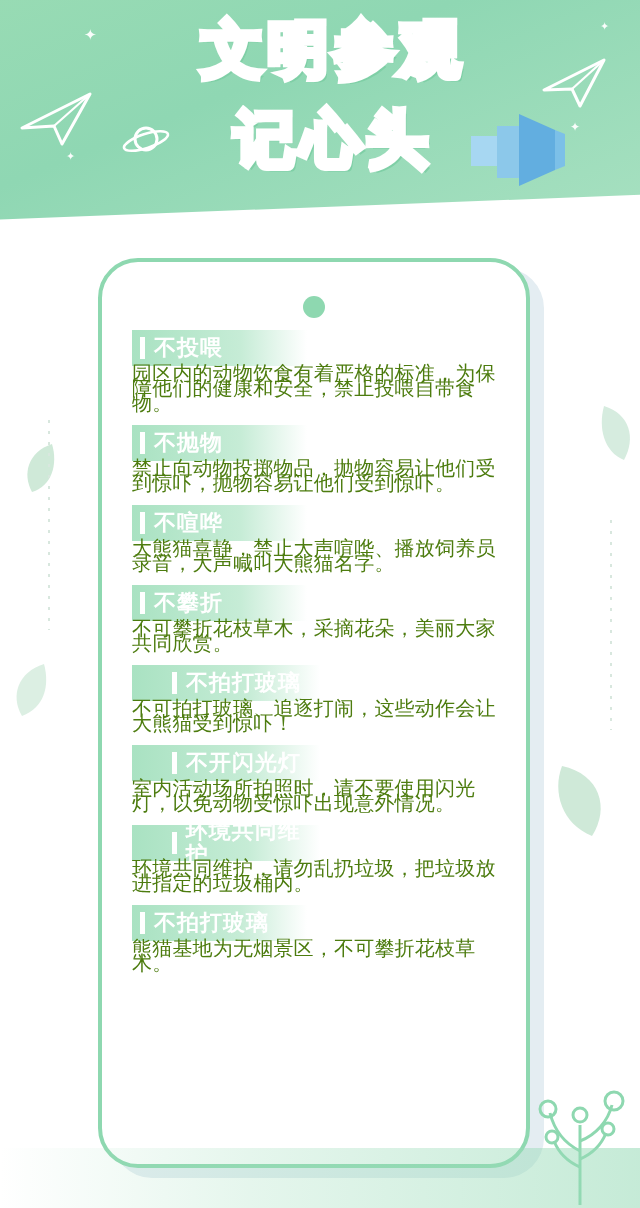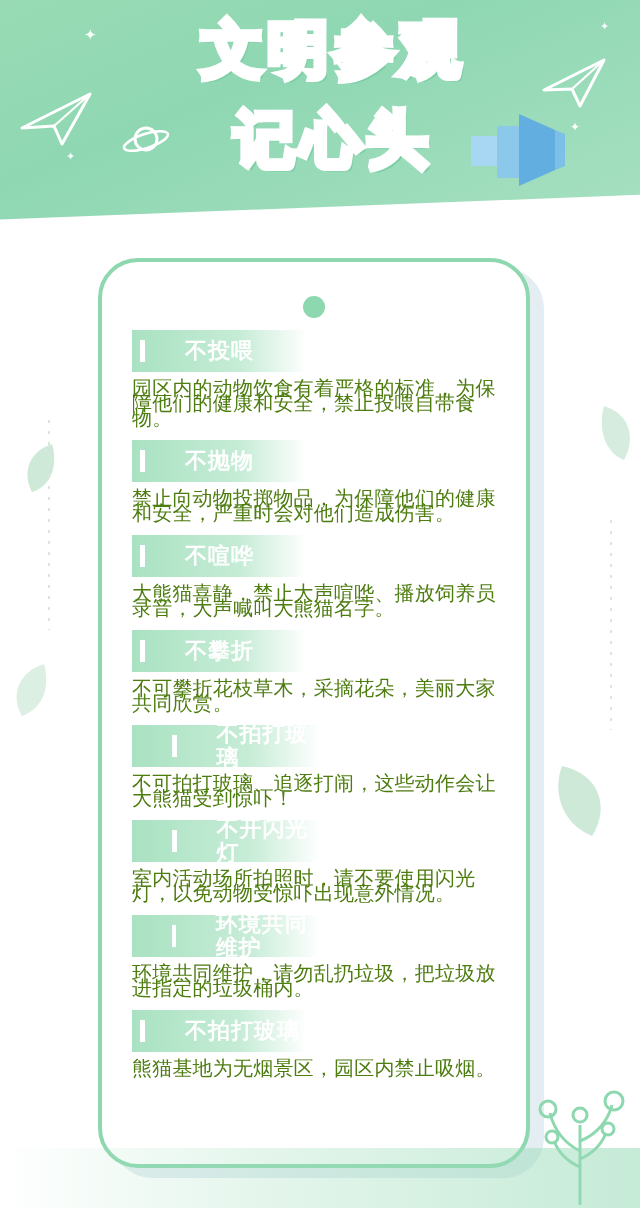--- a/index.html
+++ b/index.html
@@ -106,25 +106,23 @@
   .card-body {
     position:absolute;
     left:0; top:68px; right:0;
     padding:0 28px 0 30px;
   }
 
   .section { margin-bottom:14px; }
   .sec-head {
     display:flex; align-items:center;
     background:linear-gradient(90deg,#a9e2c2 0%, #c6ecd6 62%, rgba(255,255,255,0) 100%);
-    height:42px;
+    height:36px;
     width:175px;
     padding-left:8px;
-    margin-bottom:9px;
-    gap:31px;
   }
   .sec-head.w-wide { width:188px;padding-left:40px; }
   .sec-bar {
     width:5px; height:22px;
     background:#ffffff;
     margin-right:9px;
   }
   .sec-title {
     font-family:"DejaVu Sans", sans-serif;
     font-weight:bold;
@@ -231,21 +229,21 @@
           <div class="sec-title">不投喂</div>
         </div>
         <div class="sec-text">园区内的动物饮食有着严格的标准，为保障他们的健康和安全，禁止投喂自带食物。</div>
       </div>
 
       <div class="section">
         <div class="sec-head">
           <div class="sec-bar"></div>
           <div class="sec-title">不抛物</div>
         </div>
-        <div class="sec-text">禁止向动物投掷物品，为保障他们的健康和安全，严重时会对他们造成伤害。</div>
+        <div class="sec-text">禁止向动物投掷物品，抛物容易让他们受到惊吓，抛物容易让他们受到惊吓。</div>
       </div>
 
       <div class="section">
         <div class="sec-head">
           <div class="sec-bar"></div>
           <div class="sec-title">不喧哗</div>
         </div>
         <div class="sec-text">大熊猫喜静，禁止大声喧哗、播放饲养员录音，大声喊叫大熊猫名字。</div>
       </div>
 
@@ -279,21 +277,21 @@
           <div class="sec-title">环境共同维护</div>
         </div>
         <div class="sec-text">环境共同维护，请勿乱扔垃圾，把垃圾放进指定的垃圾桶内。</div>
       </div>
 
       <div class="section">
         <div class="sec-head">
           <div class="sec-bar"></div>
           <div class="sec-title">不拍打玻璃</div>
         </div>
-        <div class="sec-text">熊猫基地为无烟景区，园区内禁止吸烟。</div>
+        <div class="sec-text">熊猫基地为无烟景区，不可攀折花枝草木。</div>
       </div>
 
     </div>
   </div>
 
   <svg class="tree" width="120" height="150" viewBox="0 0 120 150">
     <path d="M60 150 L60 70" stroke="#8ed8b0" stroke-width="3" fill="none"></path>
     <path d="M60 96 C44 88 34 74 30 58" stroke="#8ed8b0" stroke-width="3" fill="none"></path>
     <path d="M60 86 C76 80 88 66 92 50" stroke="#8ed8b0" stroke-width="3" fill="none"></path>
     <path d="M60 112 C46 106 38 96 34 86" stroke="#8ed8b0" stroke-width="3" fill="none"></path>

